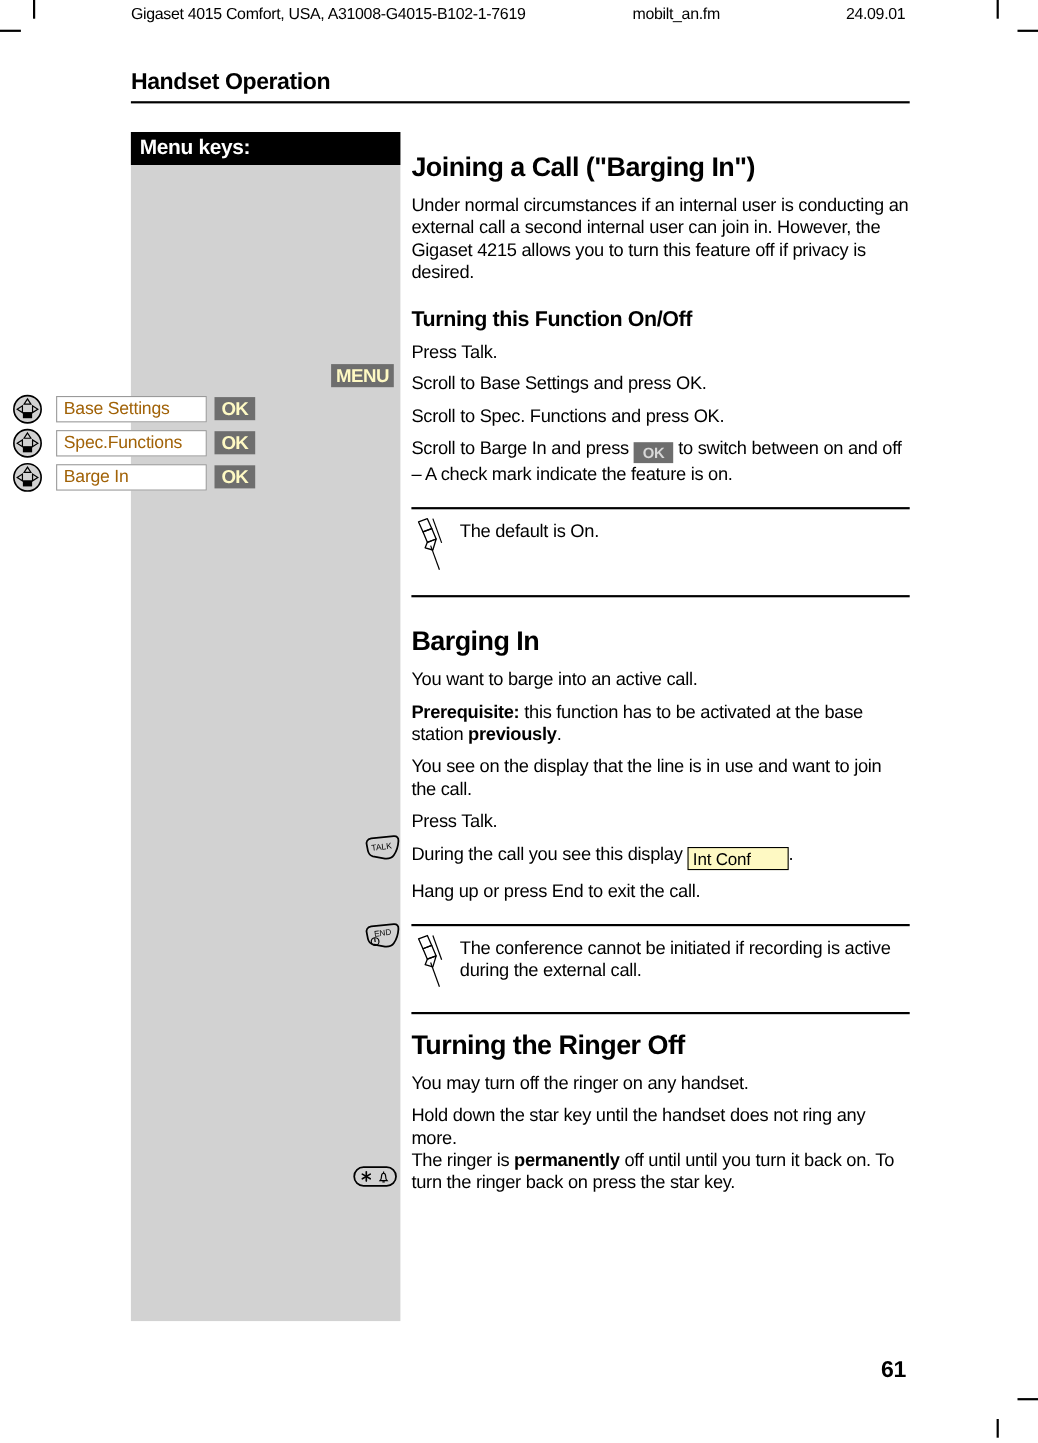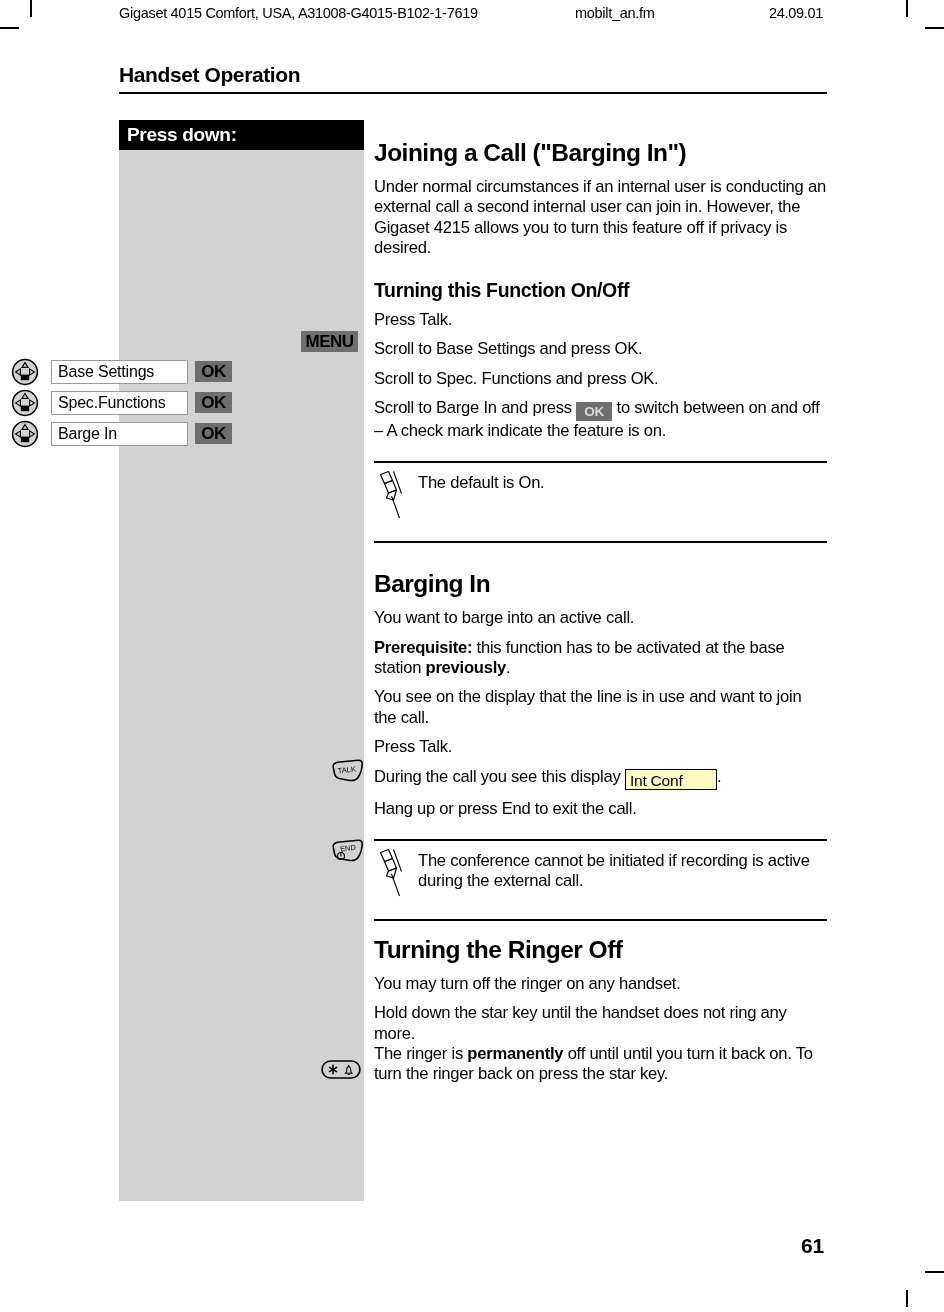--- a/index.html
+++ b/index.html
@@ -63,21 +63,21 @@
     font-weight: bold;
     letter-spacing: -0.3px;
     line-height: 30px;
     padding-left: 8px;
     box-sizing: border-box;
   }
 
   
   .chip {
     background: #6e6e6e;
-    color: #000000;
+    color: #fef9c3;
     font-size: 17px;
     font-weight: bold;
     letter-spacing: -0.5px;
     text-align: center;
     line-height: 21px;
     box-sizing: border-box;
   }
   .chip-menu {
     position: absolute;
     left: 301px; top: 331px;
@@ -93,21 +93,21 @@
   .menu-row .field {
     position: absolute; left: 51px; top: 2px;
     width: 137px; height: 24px;
     background: #ffffff;
     border: 1px solid #9a9a9a;
     box-sizing: border-box;
     font-size: 16px;
     line-height: 22px;
     padding-left: 6px;
     letter-spacing: -0.2px;
-    color: #000000;
+    color: #a16207;
     overflow: hidden;
     white-space: nowrap;
   }
   .menu-row .chip-ok {
     position: absolute; left: 195px; top: 3px;
     width: 37px; height: 21px;
   }
 
   
   .navkey svg { display: block; width: 28px; height: 28px; }
@@ -216,21 +216,21 @@
 
 <div class="print-header">
   <span class="ph-doc">Gigaset 4015 Comfort, USA, A31008-G4015-B102-1-7619</span>
   <span class="ph-file">mobilt_an.fm</span>
   <span class="ph-date">24.09.01</span>
 </div>
 
 <div class="running-head">Handset Operation</div>
 
 <div class="keys-col">
-  <div class="keys-title">Press down:</div>
+  <div class="keys-title">Menu keys:</div>
 </div>
 
 <div class="chip chip-menu">MENU</div>
 
 <div class="menu-row" style="top:358px;">
   <span class="navkey">
     <svg viewBox="0 0 28 28" xmlns="http://www.w3.org/2000/svg">
       <circle cx="14" cy="14" r="12.4" fill="#d2d2d2" stroke="#000" stroke-width="1.5"></circle>
       <polygon points="14,4.6 17.1,9.4 10.9,9.4" fill="none" stroke="#000" stroke-width="1.1"></polygon>
       <polygon points="4.6,14 9.4,10.9 9.4,17.1" fill="none" stroke="#000" stroke-width="1.1"></polygon>

